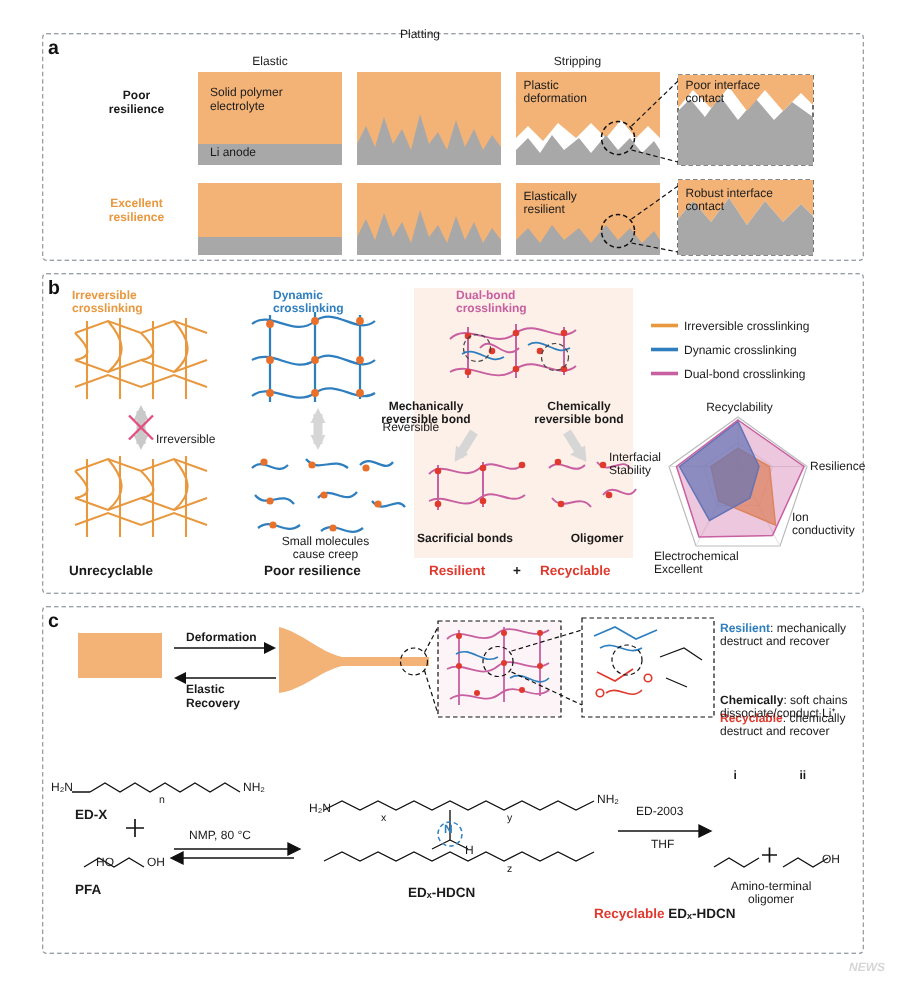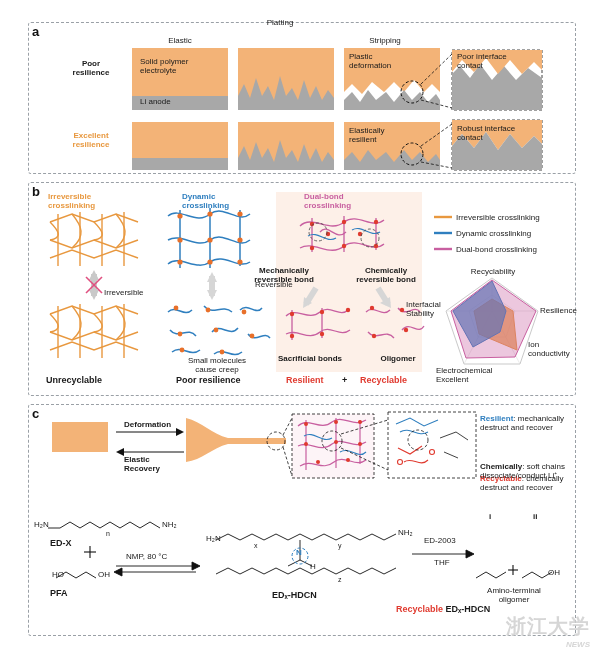--- a/index.html
+++ b/index.html
@@ -422,28 +422,27 @@
 <div class="lbl b" style="left:396px;top:604px;font-size:9px;"><span class="red">Recyclable</span><span> EDₓ-HDCN</span></div>
 <div class="lbl" style="left:424px;top:536px;">ED-2003</div>
 <div class="lbl" style="left:434px;top:558px;">THF</div>
 <div class="lbl b" style="left:489px;top:512px;">i</div>
 <div class="lbl b" style="left:533px;top:512px;">ii</div>
 <div class="lbl center" style="left:464px;top:586px;width:100px;white-space:pre;">Amino-terminal
 oligomer</div>
 
 <div class="lbl" style="left:34px;top:520px;">H₂N</div>
 <div class="lbl" style="left:162px;top:520px;">NH₂</div>
-<div class="lbl" style="left:40px;top:570px;padding-left:12px;">HO</div>
+<div class="lbl" style="left:52px;top:570px;padding-left:12px;">HO</div>
 <div class="lbl" style="left:98px;top:570px;">OH</div>
 <div class="lbl" style="left:206px;top:534px;">H₂N</div>
 <div class="lbl" style="left:398px;top:528px;">NH₂</div>
 <div class="lbl blue b" style="left:296px;top:548px;">N</div>
 <div class="lbl" style="left:310px;top:562px;">H</div>
 <div class="lbl" style="left:548px;top:568px;">OH</div>
 <div class="lbl" style="left:106px;top:530px;font-size:7px;">n</div>
 <div class="lbl" style="left:254px;top:542px;font-size:7px;">x</div>
 <div class="lbl" style="left:338px;top:542px;font-size:7px;">y</div>
 <div class="lbl" style="left:338px;top:576px;font-size:7px;">z</div>
 
 <div class="wm">
-  <span>浙江大学</span>
   <small>NEWS</small>
 </div>
 
 </body></html>

